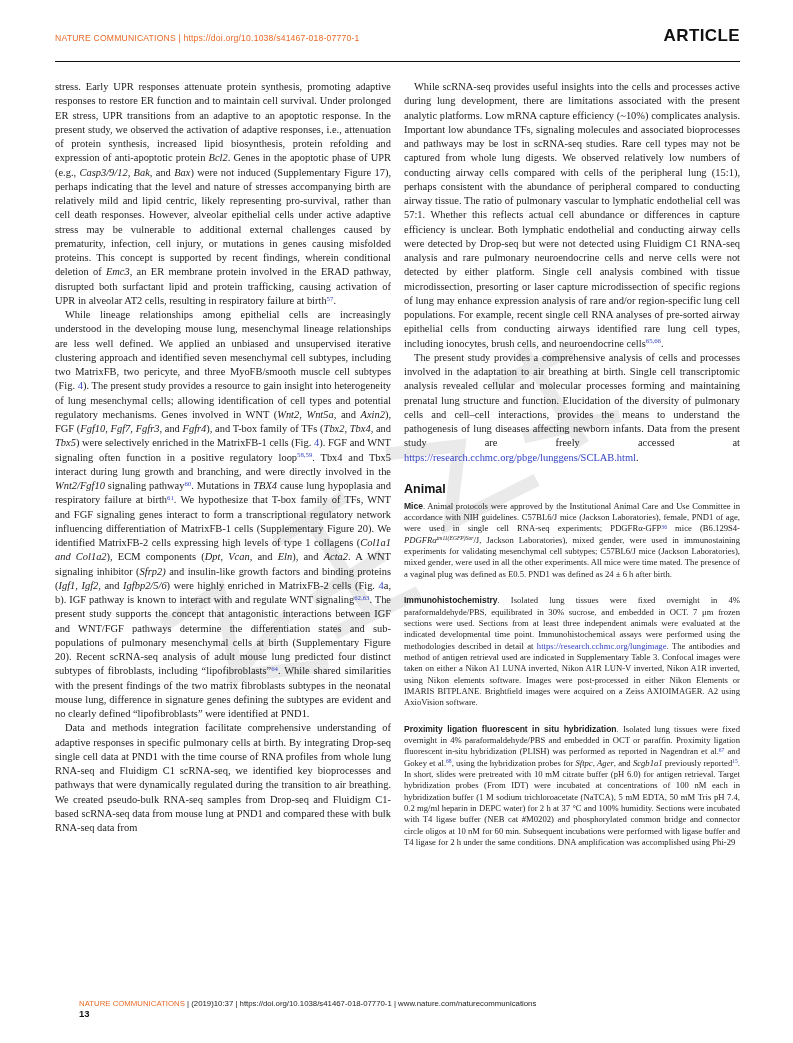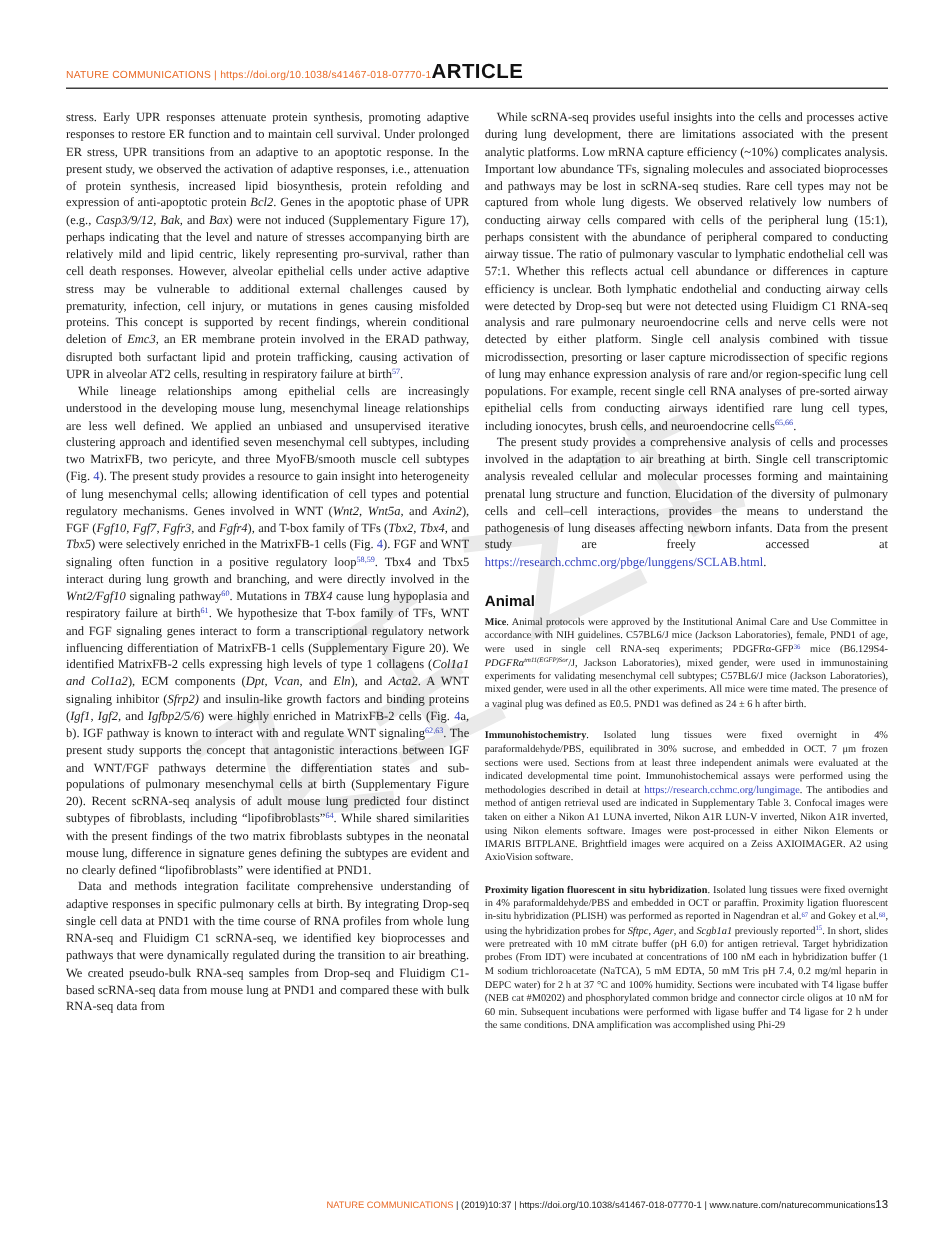--- a/index.html
+++ b/index.html
@@ -19,35 +19,34 @@
   }
   .watermark{
     position:absolute;left:0;top:0;width:793px;height:1043px;
     z-index:0;pointer-events:none;
   }
   .content{
     position:absolute;left:55px;right:53px;top:26px;
     z-index:1;
   }
   .pagehead{
-    display:flex;justify-content:flex-start;align-items:flex-end;
+    display:flex;justify-content:space-between;align-items:flex-end;
     border-bottom:1.6px solid #111;
-    padding-bottom:3px;
+    padding-bottom:15px;
   }
   .journal-line{
     font-family:"Liberation Sans", sans-serif;
     font-size:8.6px;letter-spacing:.2px;
     color:var(--orange);
     padding-bottom:3px;
   }
   .article-label{
     font-family:"Liberation Sans", sans-serif;
     font-size:17px;font-weight:600;letter-spacing:.4px;
     color:#111;
-    margin-top:24px;
   }
   .cols{
     display:flex;gap:13px;
     margin-top:18px;
   }
   .col{flex:1;min-width:0;}
   .para{
     font-size:10.45px;line-height:14.25px;
     text-align:justify;
     color:var(--ink);
@@ -57,37 +56,38 @@
     font-family:"Liberation Sans", sans-serif;
     font-size:12.5px;font-weight:700;color:#111;
     margin:17px 0 5px 0;
   }
   .mpara{
     font-size:8.65px;line-height:11.35px;
     text-align:justify;
     margin-bottom:15px;
   }
   .mlabel{
-    font-family:Liberation Serif, serif;
+    font-family:Liberation Sans, sans-serif;
     font-weight:700;font-size:8.5px;
   }
   sup{
     font-size:.65em;line-height:0;vertical-align:baseline;
     position:relative;top:-.45em;
   }
   .blue{color:var(--blue);}
   .pagefoot{
     position:absolute;left:55px;right:53px;top:999px;
     display:flex;justify-content:flex-end;align-items:baseline;
     font-family:"Liberation Sans", sans-serif;
     font-size:7.8px;color:#222;
     z-index:1;
+    flex-direction:column;
   }
   .foot-journal{color:var(--orange);}
-  .foot-page{font-weight:400;font-size:9.5px;color:#111;}
+  .foot-page{font-weight:700;font-size:9.5px;color:#111;margin-left:24px;}
 </style>
 </head>
 <body>
 
 <div class="page">
 
   <svg class="watermark" viewBox="0 0 793 1043" xmlns="http://www.w3.org/2000/svg">
     <g stroke="#e3e3e3" stroke-width="13" fill="none" opacity="0.75" stroke-linecap="square" transform="rotate(-33 400 520)">
       <path d="M150 480 l60 0 l-30 80 l70 -20"></path>
       <path d="M175 560 l80 40"></path>

